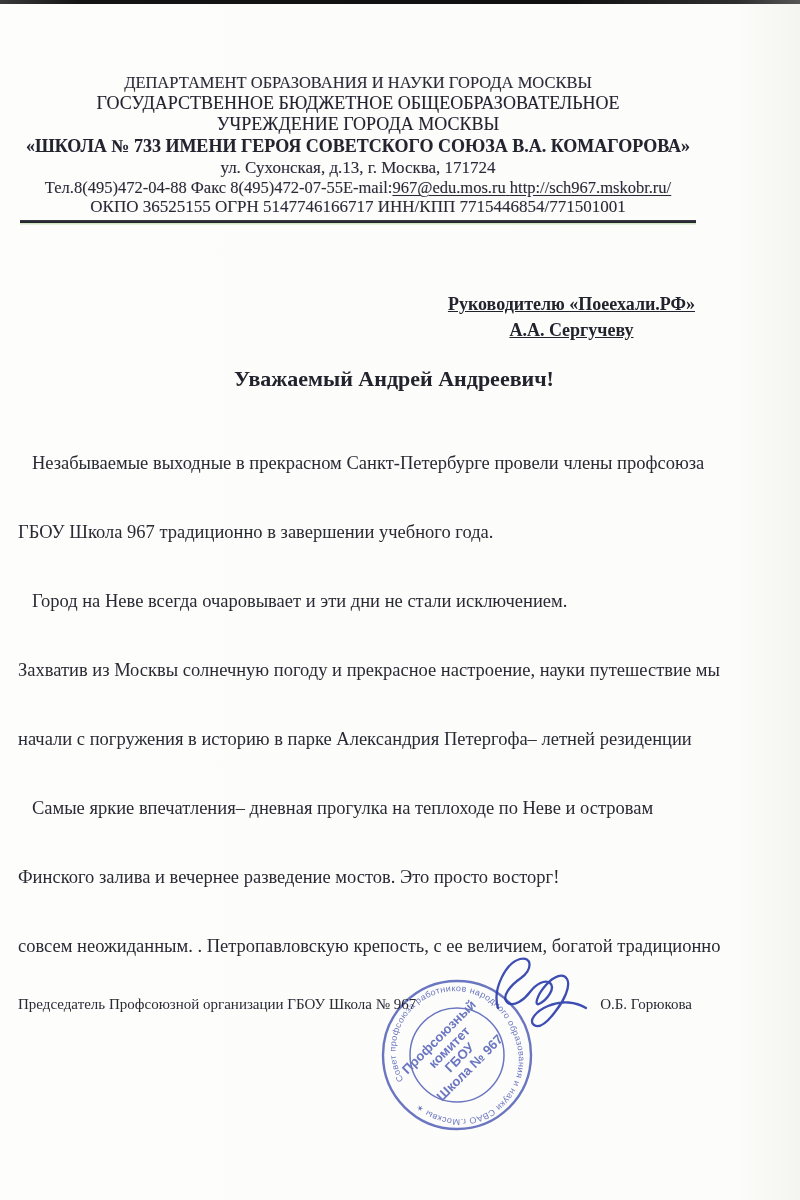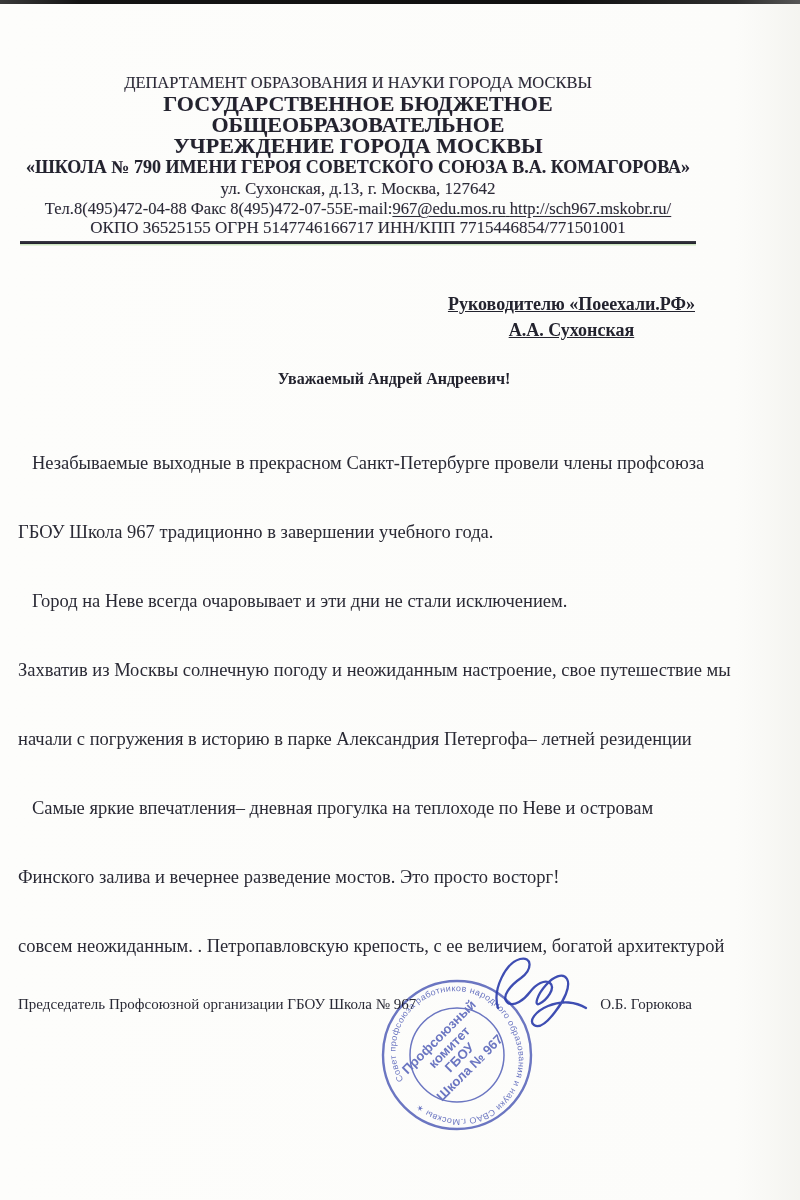--- a/index.html
+++ b/index.html
@@ -19,42 +19,42 @@
     position:absolute;top:0;left:0;width:800px;height:4px;
     background:linear-gradient(to right,#3a3a3a 0%,#141414 10%,#101010 70%,#2e2e2e 92%,#555 100%);
   }
   
   .letterhead{
     position:absolute;top:72px;left:20px;width:676px;
     text-align:center;
     text-shadow:0.5px 0.2px 0.3px rgba(160,50,170,.18), -0.5px -0.2px 0.3px rgba(40,140,80,.15);
   }
   .lh-dept{font-size:16.5px;line-height:21px;font-weight:400;}
-  .lh-org{font-size:22px;line-height:21px;font-weight:700;color:#23232e;}
+  .lh-org{font-size:18px;line-height:21px;font-weight:400;color:#23232e;}
   .lh-school{font-size:18px;line-height:22px;font-weight:700;color:#23232e;}
   .lh-address{font-size:17px;line-height:21px;}
   .lh-contacts{font-size:16.5px;line-height:19px;white-space:nowrap;}
   .lh-reg{font-size:17px;line-height:19px;}
   .lh-links{text-decoration:underline;text-underline-offset:2px;}
   .lh-rule{
     margin-top:4px;height:2.5px;width:100%;
     background:linear-gradient(to bottom,#3c3c46,#1f1f29);
     box-shadow:0 1.5px 0 rgba(120,190,90,.35);
   }
   
   .recipient{
     position:absolute;top:291px;right:105px;
     text-align:center;font-weight:700;font-size:18px;line-height:26px;
     color:#23232e;
     text-decoration:underline;
   }
   
   .salutation{
     position:absolute;top:367px;left:18px;right:30px;
-    text-align:center;font-weight:700;font-size:16px;line-height:24px;
+    text-align:center;font-weight:700;font-size:22px;line-height:24px;
     color:#23232e;
   }
   
   .letter-body{
     position:absolute;top:406px;left:18px;
     font-size:18.5px;line-height:23px;
     white-space:pre;
   }
   .letter-body .bl{height:23px;}
   
@@ -76,43 +76,43 @@
 <body>
 
 <div class="page">
 
   <div class="scan-band"></div>
 
   <div class="letterhead">
     <div class="lh-dept">ДЕПАРТАМЕНТ ОБРАЗОВАНИЯ И НАУКИ ГОРОДА МОСКВЫ</div>
     <div class="lh-org">ГОСУДАРСТВЕННОЕ БЮДЖЕТНОЕ ОБЩЕОБРАЗОВАТЕЛЬНОЕ</div>
     <div class="lh-org">УЧРЕЖДЕНИЕ ГОРОДА МОСКВЫ</div>
-    <div class="lh-school">«ШКОЛА № 790 ИМЕНИ ГЕРОЯ СОВЕТСКОГО СОЮЗА В.А. КОМАГОРОВА»</div>
-    <div class="lh-address">ул. Сухонская, д.13, г. Москва, 127642</div>
+    <div class="lh-school">«ШКОЛА № 733 ИМЕНИ ГЕРОЯ СОВЕТСКОГО СОЮЗА В.А. КОМАГОРОВА»</div>
+    <div class="lh-address">ул. Сухонская, д.13, г. Москва, 171724</div>
     <div class="lh-contacts"><span>Тел.8(495)472-04-88 Факс 8(495)472-07-55E-mail:</span><span class="lh-links"><span>967@edu.mos.ru</span> <span>http://sch967.mskobr.ru/</span></span></div>
     <div class="lh-reg">ОКПО 36525155 ОГРН 5147746166717 ИНН/КПП 7715446854/771501001</div>
     <div class="lh-rule"></div>
   </div>
 
   <div class="recipient">
     <div>Руководителю «Поеехали.РФ»</div>
-    <div>А.А. Сухонская</div>
+    <div>А.А. Сергучеву</div>
   </div>
 
   <div class="salutation">Уважаемый Андрей Андреевич!</div>
 
   <div class="letter-body">
     <div class="bl">   Незабываемые выходные в прекрасном Санкт-Петербурге провели члены профсоюза</div>
     <div class="bl">ГБОУ Школа 967 традиционно в завершении учебного года.</div>
     <div class="bl">   Город на Неве всегда очаровывает и эти дни не стали исключением.</div>
-    <div class="bl">Захватив из Москвы солнечную погоду и неожиданным настроение, свое путешествие мы</div>
+    <div class="bl">Захватив из Москвы солнечную погоду и прекрасное настроение, науки путешествие мы</div>
     <div class="bl">начали с погружения в историю в парке Александрия Петергофа– летней резиденции</div>
     <div class="bl">   Самые яркие впечатления– дневная прогулка на теплоходе по Неве и островам</div>
     <div class="bl">Финского залива и вечернее разведение мостов. Это просто восторг!</div>
-    <div class="bl">совсем неожиданным. . Петропавловскую крепость, с ее величием, богатой архитектурой</div>
+    <div class="bl">совсем неожиданным. . Петропавловскую крепость, с ее величием, богатой традиционно</div>
     
     
     
     
     
     
     
     
     
     

